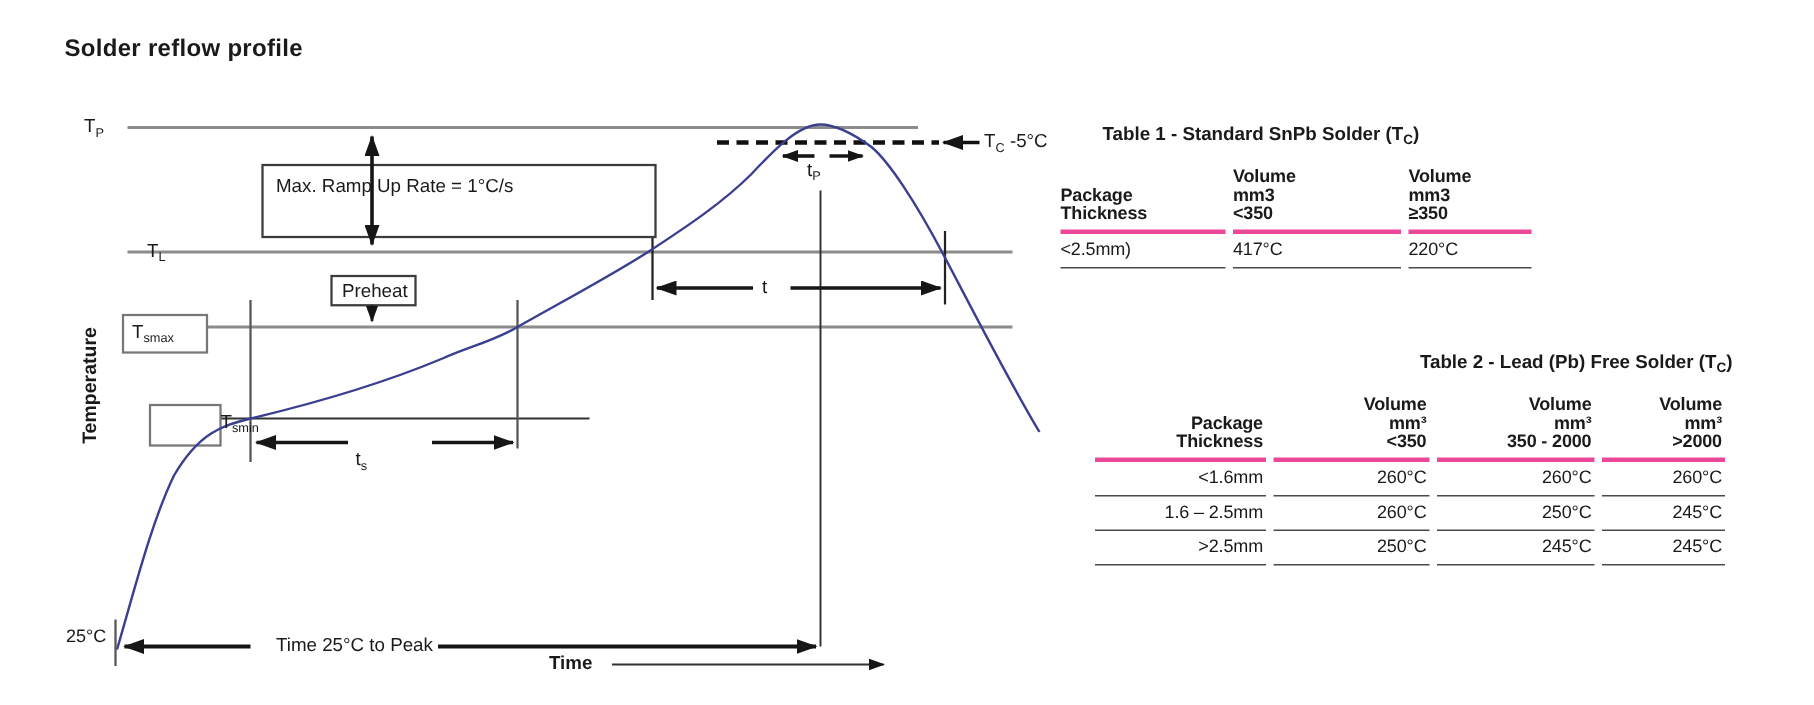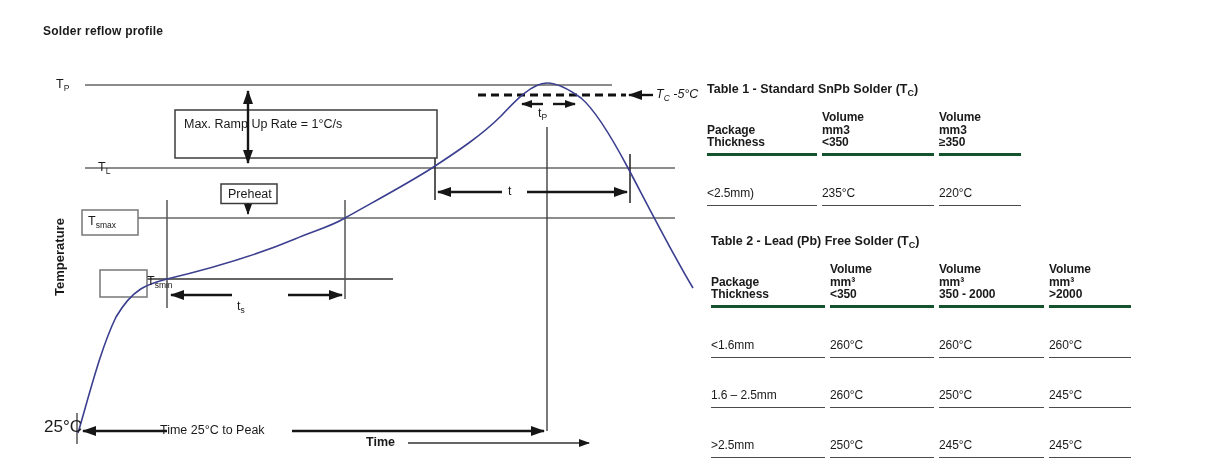--- a/index.html
+++ b/index.html
@@ -1,39 +1,39 @@
 <!DOCTYPE html>
 <html><head>
 <meta charset="utf-8">
 <style>
   html,body { margin:0; padding:0; background:#ffffff; }
   body { width:1209px; height:470px; position:relative; overflow:hidden;
          font-family:"Liberation Sans", sans-serif; color:#1a1a1a; }
   .abs { position:absolute; }
-  .page-title { left:43px; top:24px; font-size:12px; font-weight:bold; letter-spacing:0.2px; }
+  .page-title { left:43px; top:24px; font-size:16px; font-weight:bold; letter-spacing:0.2px; }
 
   
   .dlabel { font-size:12.5px; white-space:nowrap; }
   .sub { font-size:8.5px; vertical-align:-3px; }
   .bold { font-weight:bold; }
   .temp-axis { width:130px; height:16px; text-align:center; font-weight:bold; font-size:13px;
                transform:rotate(-90deg); transform-origin:center; }
   .boxtext { font-size:12.5px; line-height:20px; white-space:nowrap; }
 
   
   .tbl { position:absolute; }
-  .tbl-title { font-size:12.5px; font-weight:bold; margin-bottom:9px; white-space:nowrap; }
+  .tbl-title { font-size:12.5px; font-weight:bold; margin-bottom:9px; white-space:nowrap;margin-left:28px; }
   .tbl-title .sub { font-size:9px; font-weight:bold; }
   .t { display:table; border-spacing:5px 0; margin-left:-5px; }
   .tr { display:table-row; }
   .td { display:table-cell; vertical-align:bottom; font-size:12px; letter-spacing:-0.1px;
         padding:4px 2px 5px 0; border-bottom:1px solid #4a4a4a; }
-  .th { font-weight:bold; border-bottom:3px solid #14532d; padding-bottom:4px; }
+  .th { font-weight:bold; border-bottom:3px solid #ec4899; padding-bottom:4px; }
   .hl { line-height:12.5px; white-space:nowrap; }
-  .cell { line-height:13px; white-space:nowrap;margin-top:27px; }
+  .cell { line-height:13px; white-space:nowrap; }
 
   svg { position:absolute; left:0; top:0; }
 </style>
 </head>
 <body>
 
 <svg width="1209" height="470" viewBox="0 0 1209 470">
   <defs>
     <marker id="ah" markerUnits="userSpaceOnUse" markerWidth="14" markerHeight="10" refX="13" refY="5" orient="auto-start-reverse">
       <path d="M0 0 L14 5 L0 10 z" fill="#161616"></path>
@@ -83,35 +83,35 @@
 </svg>
 
 <div class="abs page-title">Solder reflow profile</div>
 
 <div class="abs dlabel" style="left:56px; top:77px;"><span>T</span><span class="sub">P</span></div>
 <div class="abs dlabel" style="left:56px; top:160px;margin-left:42px;"><span>T</span><span class="sub">L</span></div>
 
 <div class="abs dlabel" style="left:88px; top:214px;"><span>T</span><span class="sub">smax</span></div>
 <div class="abs dlabel" style="left:106px; top:274px;margin-left:41px;"><span>T</span><span class="sub">smin</span></div>
 
-<div class="abs dlabel" style="left:656px; top:87px;font-style:italic;"><span>T</span><span class="sub">C</span><span> -5°C</span></div>
+<div class="abs dlabel" style="left:656px; top:87px;"><span>T</span><span class="sub">C</span><span> -5°C</span></div>
 
 <div class="abs boxtext" style="left:184px; top:114px;">
   <div>Max. Ramp Up Rate = 1°C/s</div>
 </div>
 
 <div class="abs dlabel" style="left:228px; top:187px;">Preheat</div>
 
 <div class="abs dlabel" style="left:508px; top:184px;">t</div>
 <div class="abs dlabel" style="left:237px; top:287px;margin-top:12px;"><span>t</span><span class="sub">s</span></div>
 <div class="abs dlabel" style="left:538px; top:106px;"><span>t</span><span class="sub">P</span></div>
 
 <div class="abs temp-axis" style="left:-5px; top:249px;">Temperature</div>
-<div class="abs dlabel" style="left:44px; top:417px; font-size:17px;">25°C</div>
-<div class="abs dlabel" style="left:160px; top:423px;text-align:right;">Time 25°C to Peak</div>
+<div class="abs dlabel" style="left:44px; top:417px; font-size:12px;">25°C</div>
+<div class="abs dlabel" style="left:184px; top:423px;text-align:right;">Time 25°C to Peak</div>
 <div class="abs dlabel bold" style="left:366px; top:435px;">Time</div>
 
 <div class="tbl" style="left:707px; top:82px;">
   <div class="tbl-title"><span>Table 1 - Standard SnPb Solder (T</span><span class="sub">C</span><span>)</span></div>
   <div class="t">
     <div class="tr">
       <div class="td th" style="width:108px;">
         <div class="hl">Package</div>
           <div class="hl">Thickness</div>
       </div>
@@ -124,30 +124,30 @@
         <div class="hl">Volume</div>
           <div class="hl">mm3</div>
           <div class="hl">≥350</div>
       </div>
     </div>
     <div class="tr">
       <div class="td">
           <div class="cell">&lt;2.5mm)</div>
         </div>
       <div class="td">
-          <div class="cell">235°C</div>
+          <div class="cell">417°C</div>
         </div>
       <div class="td">
           <div class="cell">220°C</div>
         </div>
     </div>
   </div>
 </div>
 
-<div class="tbl" style="left:711px; top:234px;">
+<div class="tbl" style="left:730px; top:234px;text-align:right;">
   <div class="tbl-title"><span>Table 2 - Lead (Pb) Free Solder (T</span><span class="sub">C</span><span>)</span></div>
   <div class="t">
     <div class="tr">
       <div class="td th" style="width:112px;">
         <div class="hl">Package</div>
           <div class="hl">Thickness</div>
       </div>
       <div class="td th" style="width:102px;">
         <div class="hl">Volume</div>
           <div class="hl">mm³</div>

